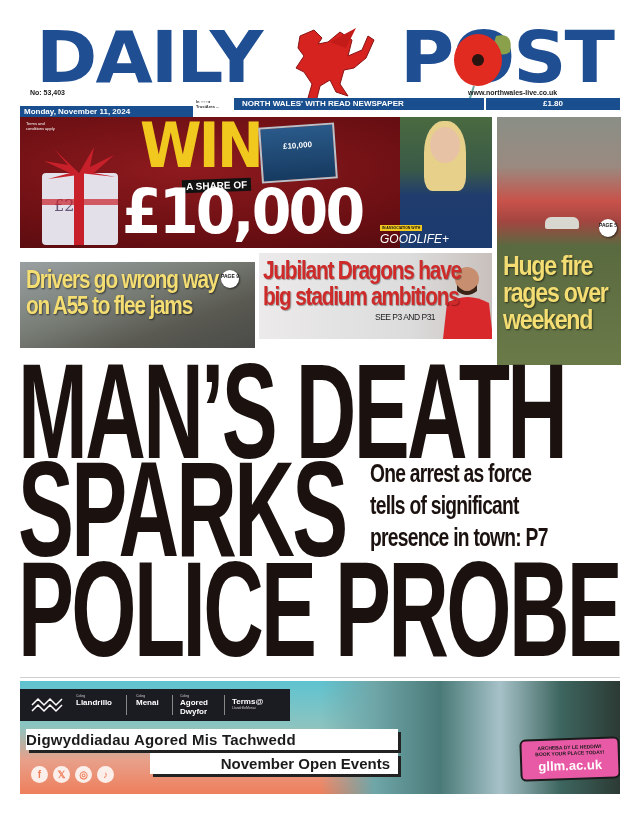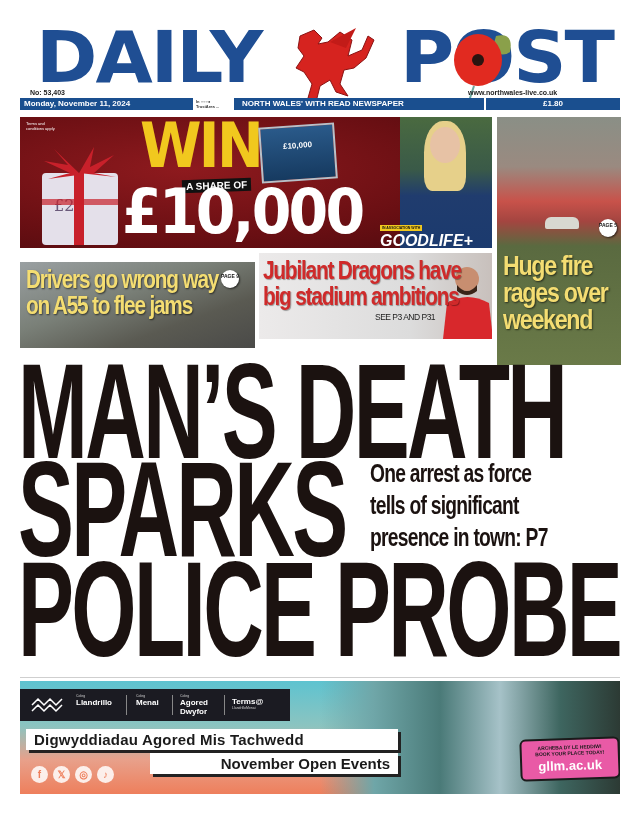--- a/index.html
+++ b/index.html
@@ -11,21 +11,21 @@
   .logo-word { position: absolute; top: 22px; font-family: "DejaVu Sans", sans-serif; font-weight: 900;
     color: #1f4e93; font-size: 74px; letter-spacing: -2px; line-height: 1; transform: scaleY(0.95); transform-origin: top left; }
   .logo-daily { left: 36px; }
   .logo-post { left: 400px; }
   .dragon { position: absolute; left: 270px; top: 26px; width: 110px; height: 80px; }
   .poppy { position: absolute; left: 448px; top: 30px; width: 70px; height: 80px; }
   .issue-no { position: absolute; left: 30px; top: 89px; font-size: 7px; font-weight: bold; color: #222; }
   .url { position: absolute; left: 468px; top: 89px; font-size: 7px; font-weight: bold; color: #222; }
   .bar { position: absolute; top: 98px; height: 12px; background: #1a4f8f; color: #fff; font-weight: bold;
     font-size: 8px; line-height: 12px; padding: 0 4px; white-space: nowrap; }
-  .bar-date { left: 20px; width: 173px; }
+  .bar-date { left: 20px; width: 173px; margin-top: 8px; }
   .bar-tag { left: 234px; width: 250px; padding-left: 8px; }
   .bar-price { left: 486px; width: 134px; text-align: center; }
   .award { position: absolute; left: 196px; top: 99px; font-size: 4px; line-height: 5px; color: #333; font-weight: bold; }
 
   
   .promo { position: absolute; left: 20px; top: 117px; width: 472px; height: 131px;
     background: radial-gradient(ellipse at 35% 40%, #8e1a1e 0%, #6a0f13 60%, #4e0a0e 100%); overflow: hidden; }
   .promo-terms { position: absolute; left: 6px; top: 4px; font-size: 4px; line-height: 5px; color: #fff; width: 30px; }
   .gift { position: absolute; left: 14px; top: 26px; width: 90px; height: 104px; }
   .win { position: absolute; left: 120px; top: -2px; font-family: "DejaVu Sans", sans-serif; font-weight: 900;
@@ -40,21 +40,21 @@
   .winners-badge { position: absolute; left: 322px; top: 6px; width: 66px; height: 66px; border-radius: 50%;
     background: #f1c81e; text-align: center; color: #8c1a1a; font-weight: 900; line-height: 1; padding-top: 8px; }
   .winners-badge .n { font-size: 20px; display: block; }
   .winners-badge .w { font-size: 10px; display: block; }
   .winners-badge .p { font-size: 9px; display: block; color: #111; }
   .presenter { position: absolute; left: 380px; top: 0; width: 92px; height: 131px;
     background: linear-gradient(180deg, #4a6a40 0%, #3a5a48 40%, #203c6e 60%, #1b3a6e 100%); }
   .presenter .face { position: absolute; left: 30px; top: 10px; width: 30px; height: 36px; border-radius: 50%; background: #e7c2a5; }
   .presenter .hair { position: absolute; left: 24px; top: 4px; width: 42px; height: 70px; border-radius: 45% 45% 20% 20%; background: #e6d08a; }
   .assoc { position: absolute; left: 360px; top: 108px; background: #f1c81e; font-size: 3.5px; padding: 1px 2px; font-weight: bold; color:#111; }
-  .goodlife { position: absolute; left: 360px; top: 115px; color: #fff; font-weight: 700; font-size: 16px; font-style: italic; }
+  .goodlife { position: absolute; left: 360px; top: 115px; color: #fff; font-weight: 400; font-size: 12px; font-style: italic; }
 
   
   .fire { position: absolute; left: 497px; top: 117px; width: 124px; height: 248px; overflow: hidden;
     background: linear-gradient(180deg, #8a8f86 0%, #9a8a80 20%, #c8524a 34%, #a44540 42%, #5a6a40 52%, #6a7a48 100%); }
   .fire .car { position: absolute; left: 48px; top: 100px; width: 34px; height: 12px; border-radius: 6px 6px 2px 2px; background: #d8d8d0; }
   .fire .badge { position: absolute; left: 102px; top: 102px; }
   .fire-head { position: absolute; left: 6px; top: 136px; font-family: "Liberation Sans", sans-serif; font-weight: bold;
     font-size: 27px; line-height: 27px; color: #f4dd72; letter-spacing: -1.5px; transform: scaleX(0.86); transform-origin: left;
     text-shadow: 1px 1px 2px rgba(0,0,0,0.6); width: 150px; }
 
@@ -92,21 +92,21 @@
 
   
   .ad { position: absolute; left: 20px; top: 681px; width: 600px; height: 113px; overflow: hidden;
     background: linear-gradient(180deg, #5ec3d0 0%, #8cc4c0 40%, #e8a08a 70%, #ee7f5c 100%); }
   .ad-photo { position: absolute; left: 300px; top: 0; width: 300px; height: 113px;
     background: linear-gradient(90deg, rgba(90,190,205,0) 0%, #6fa6a8 18%, #4a7a78 40%, #a6c2c8 60%, #3e6660 80%, #2c3a34 100%); }
   .ad-brands { position: absolute; left: 0; top: 8px; width: 270px; height: 32px; background: #1b1b22; color: #fff; }
   .brand { position: absolute; top: 5px; font-weight: bold; font-size: 8px; line-height: 9px; }
   .brand small { display: block; font-size: 3.5px; font-weight: normal; line-height: 4px; color: #ccc; }
   .brand-sep { position: absolute; top: 6px; width: 1px; height: 20px; background: #888; }
-  .ad-line1 { position: absolute; left: 6px; top: 48px; background: #fff; padding: 2px 8px; font-weight: bold; font-size: 15px;
+  .ad-line1 { position: absolute; left: 6px; top: 48px; background: #fff; padding: 2px 0; font-weight: bold; font-size: 15px;
     color: #1b1b1b; width: 372px; box-shadow: 3px 3px 0 #222; white-space: nowrap; letter-spacing: 0.2px; }
   .ad-line2 { position: absolute; left: 130px; top: 72px; background: #fff; padding: 2px 8px; font-weight: bold; font-size: 15px;
     color: #1b1b1b; width: 248px; box-shadow: 3px 3px 0 #222; white-space: nowrap; text-align: right; }
   .social { position: absolute; top: 85px; width: 17px; height: 17px; border-radius: 50%; background: rgba(255,255,255,0.85);
     color: #ee7f5c; font-weight: bold; font-size: 10px; text-align: center; line-height: 17px; }
   .ad-cta { position: absolute; left: 500px; top: 57px; width: 100px; height: 42px; background: #e95aa6; border: 2px solid #1b1b1b;
     border-radius: 6px; text-align: center; transform: rotate(-2deg); color: #1b1b1b; }
   .ad-cta .c1 { font-size: 5px; font-weight: bold; margin-top: 4px; display: block; }
   .ad-cta .c2 { font-size: 5px; font-weight: bold; display: block; }
   .ad-cta .c3 { font-size: 13px; font-weight: bold; color: #fff; display: block; margin-top: 2px; }

